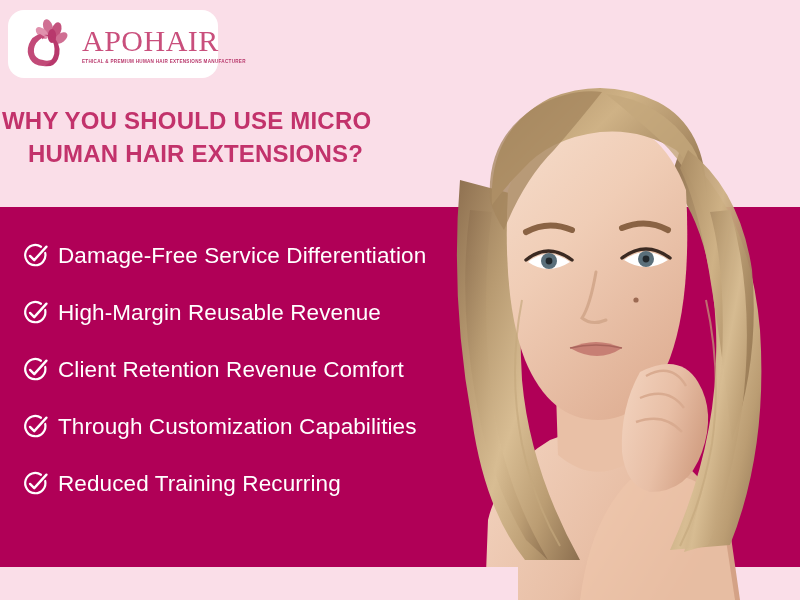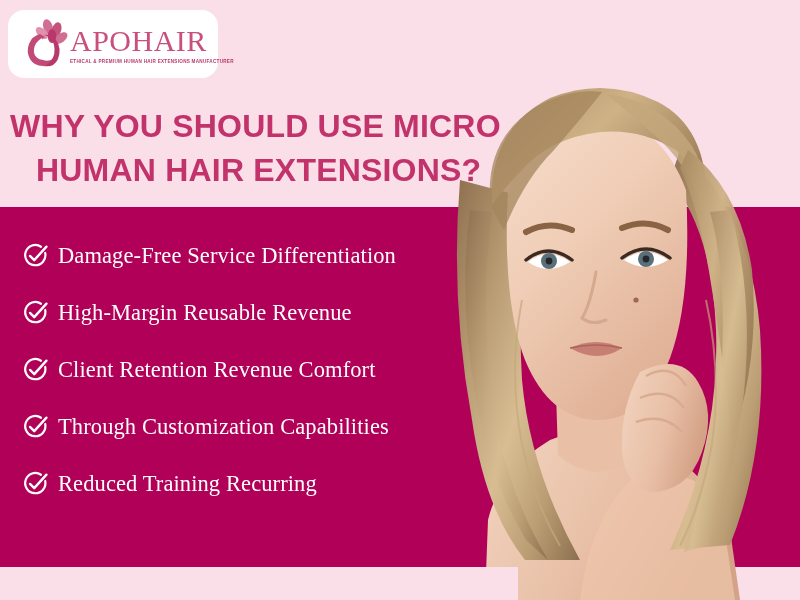--- a/index.html
+++ b/index.html
@@ -43,20 +43,21 @@
     left: 8px;
     top: 10px;
     width: 210px;
     height: 68px;
     background: #ffffff;
     border-radius: 16px;
     display: flex;
     align-items: center;
     padding-left: 10px;
     box-sizing: border-box;
+    gap: 12px;
   }
   .logo-mark {
     width: 50px;
     height: 52px;
     flex: 0 0 auto;
     margin-right: 2px;
   }
   .logo-text-wrap {
     display: flex;
     flex-direction: column;
@@ -78,42 +79,41 @@
     letter-spacing: 0.28px;
     color: #b8376b;
     line-height: 1;
     margin-top: 4px;
     white-space: nowrap;
   }
 
   
   .headline {
     position: absolute;
-    left: 10px;
+    left: 2px;
     top: 104px;
     width: 520px;
     color: #c2326b;
-    font-size: 32px;
+    font-size: 24px;
     font-weight: 700;
     line-height: 1.38;
     letter-spacing: 0.2px;
   }
   .headline-line { display: block; white-space: nowrap; }
   .headline-line.l2 { padding-left: 26px; }
 
   
   .benefit-list {
     position: absolute;
     left: 0;
     top: 207px;
     width: 520px;
     height: 360px;
     padding-top: 20px;
     box-sizing: border-box;
-    font-family: Liberation Serif, serif;
   }
   .benefit-row {
     display: flex;
     align-items: center;
     height: 57px;
     padding-left: 22px;
   }
   .check-icon {
     width: 27px;
     height: 27px;

